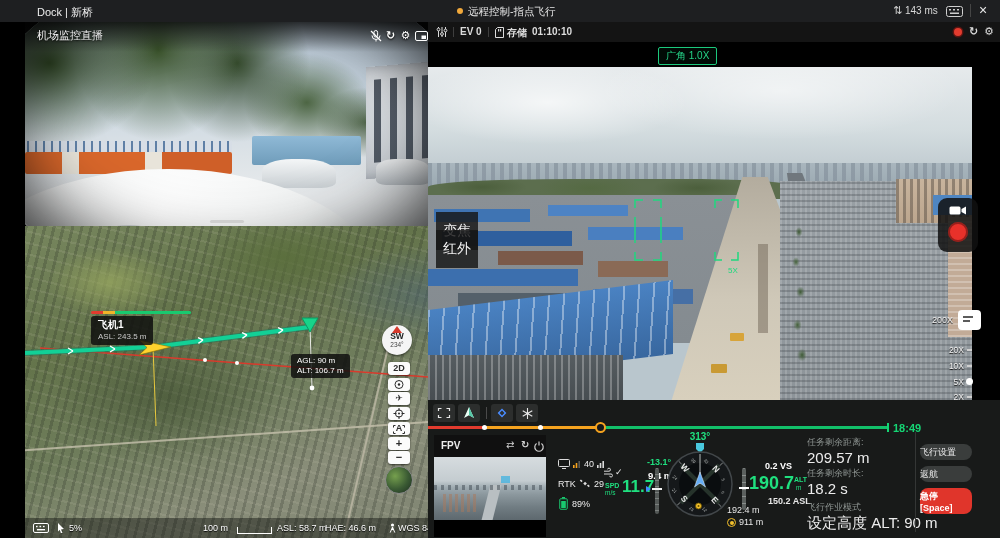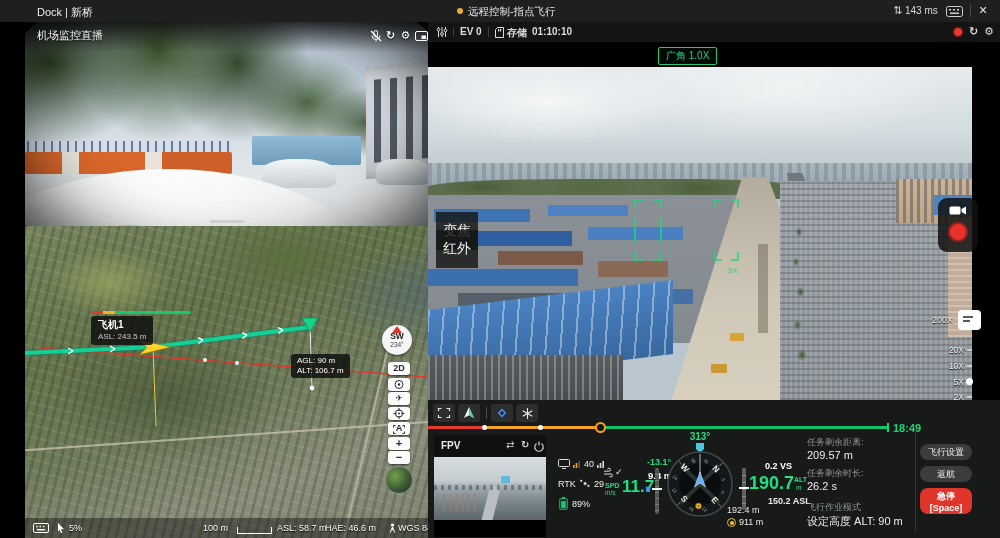--- a/index.html
+++ b/index.html
@@ -57,23 +57,23 @@
   .lenschip{left:230px;top:5px;border:1px solid #1cc97d;color:#25d488;font-size:10px;
             padding:1px 7px;border-radius:2px;background:rgba(2,18,10,.55);}
   .zoomtick{position:absolute;left:498px;width:38px;text-align:right;font-size:8.5px;color:#f0f0f0;text-shadow:0 1px 1px #000;}
   .zoomdash{position:absolute;left:539px;width:5px;height:2px;background:#cfcfcf;}
 
   
   #bottom{left:428px;top:400px;width:572px;height:138px;background:#181a19;}
   .pb-btn{position:absolute;top:4px;width:22px;height:18px;background:#2c2e2d;border-radius:3px;}
   .tl{position:absolute;top:26px;height:3px;}
   .lab{color:#8f9693;font-size:9px;}
-  .val{color:#ececec;font-size:11px;}
+  .val{color:#ececec;font-size:15px;}
   .actbtn{position:absolute;left:492px;width:52px;height:16px;background:#3a3d3c;border-radius:8px;
-          color:#e8e8e8;font-size:9px;text-align:center;line-height:16px;}
+          color:#e8e8e8;font-size:9px;line-height:16px;}
   .green{color:#1fe07f;}
 </style>
 </head>
 <body>
 
 <div id="app">
 
   <div class="abs" id="topbar">
     <span class="txt tb-title">Dock | 新桥</span>
     <span class="abs tb-dot"></span>
@@ -527,21 +527,21 @@
     <span class="txt" style="left:340px;top:96px;font-size:9px;font-weight:bold;color:#e8e8e8;">150.2 ASL</span>
     <span class="txt" style="left:299px;top:105px;font-size:9px;color:#e8e8e8;">192.4 m</span>
     <div class="abs" style="left:299px;top:118px;width:7px;height:7px;border-radius:50%;border:1.5px solid #f3c02c;">
       <div class="abs" style="left:1.5px;top:1.5px;width:4px;height:4px;border-radius:50%;background:#f3c02c;"></div>
     </div>
     <span class="txt" style="left:311px;top:117px;font-size:9px;color:#e8e8e8;">911 m</span>
 
     <span class="txt lab" style="left:379px;top:36px;">任务剩余距离:</span>
     <span class="txt val" style="left:379px;top:49px;">209.57 m</span>
     <span class="txt lab" style="left:379px;top:67px;">任务剩余时长:</span>
-    <span class="txt val" style="left:379px;top:80px;">26.2 s</span>
+    <span class="txt val" style="left:379px;top:80px;">18.2 s</span>
     <span class="txt lab" style="left:379px;top:101px;">飞行作业模式</span>
     <span class="txt val" style="left:379px;top:114px;">设定高度 ALT: 90 m</span>
 
     <div class="abs" style="left:487px;top:32px;width:1px;height:100px;background:#343635;"></div>
 
     <div class="actbtn" style="top:44px;">飞行设置</div>
     <div class="actbtn" style="top:66px;">返航</div>
     <div class="actbtn" style="top:88px;height:26px;line-height:12px;background:#e0352b;color:#fff;font-weight:bold;padding-top:2px;height:24px;">
       <div>急停</div>
       <div>[Space]</div>

